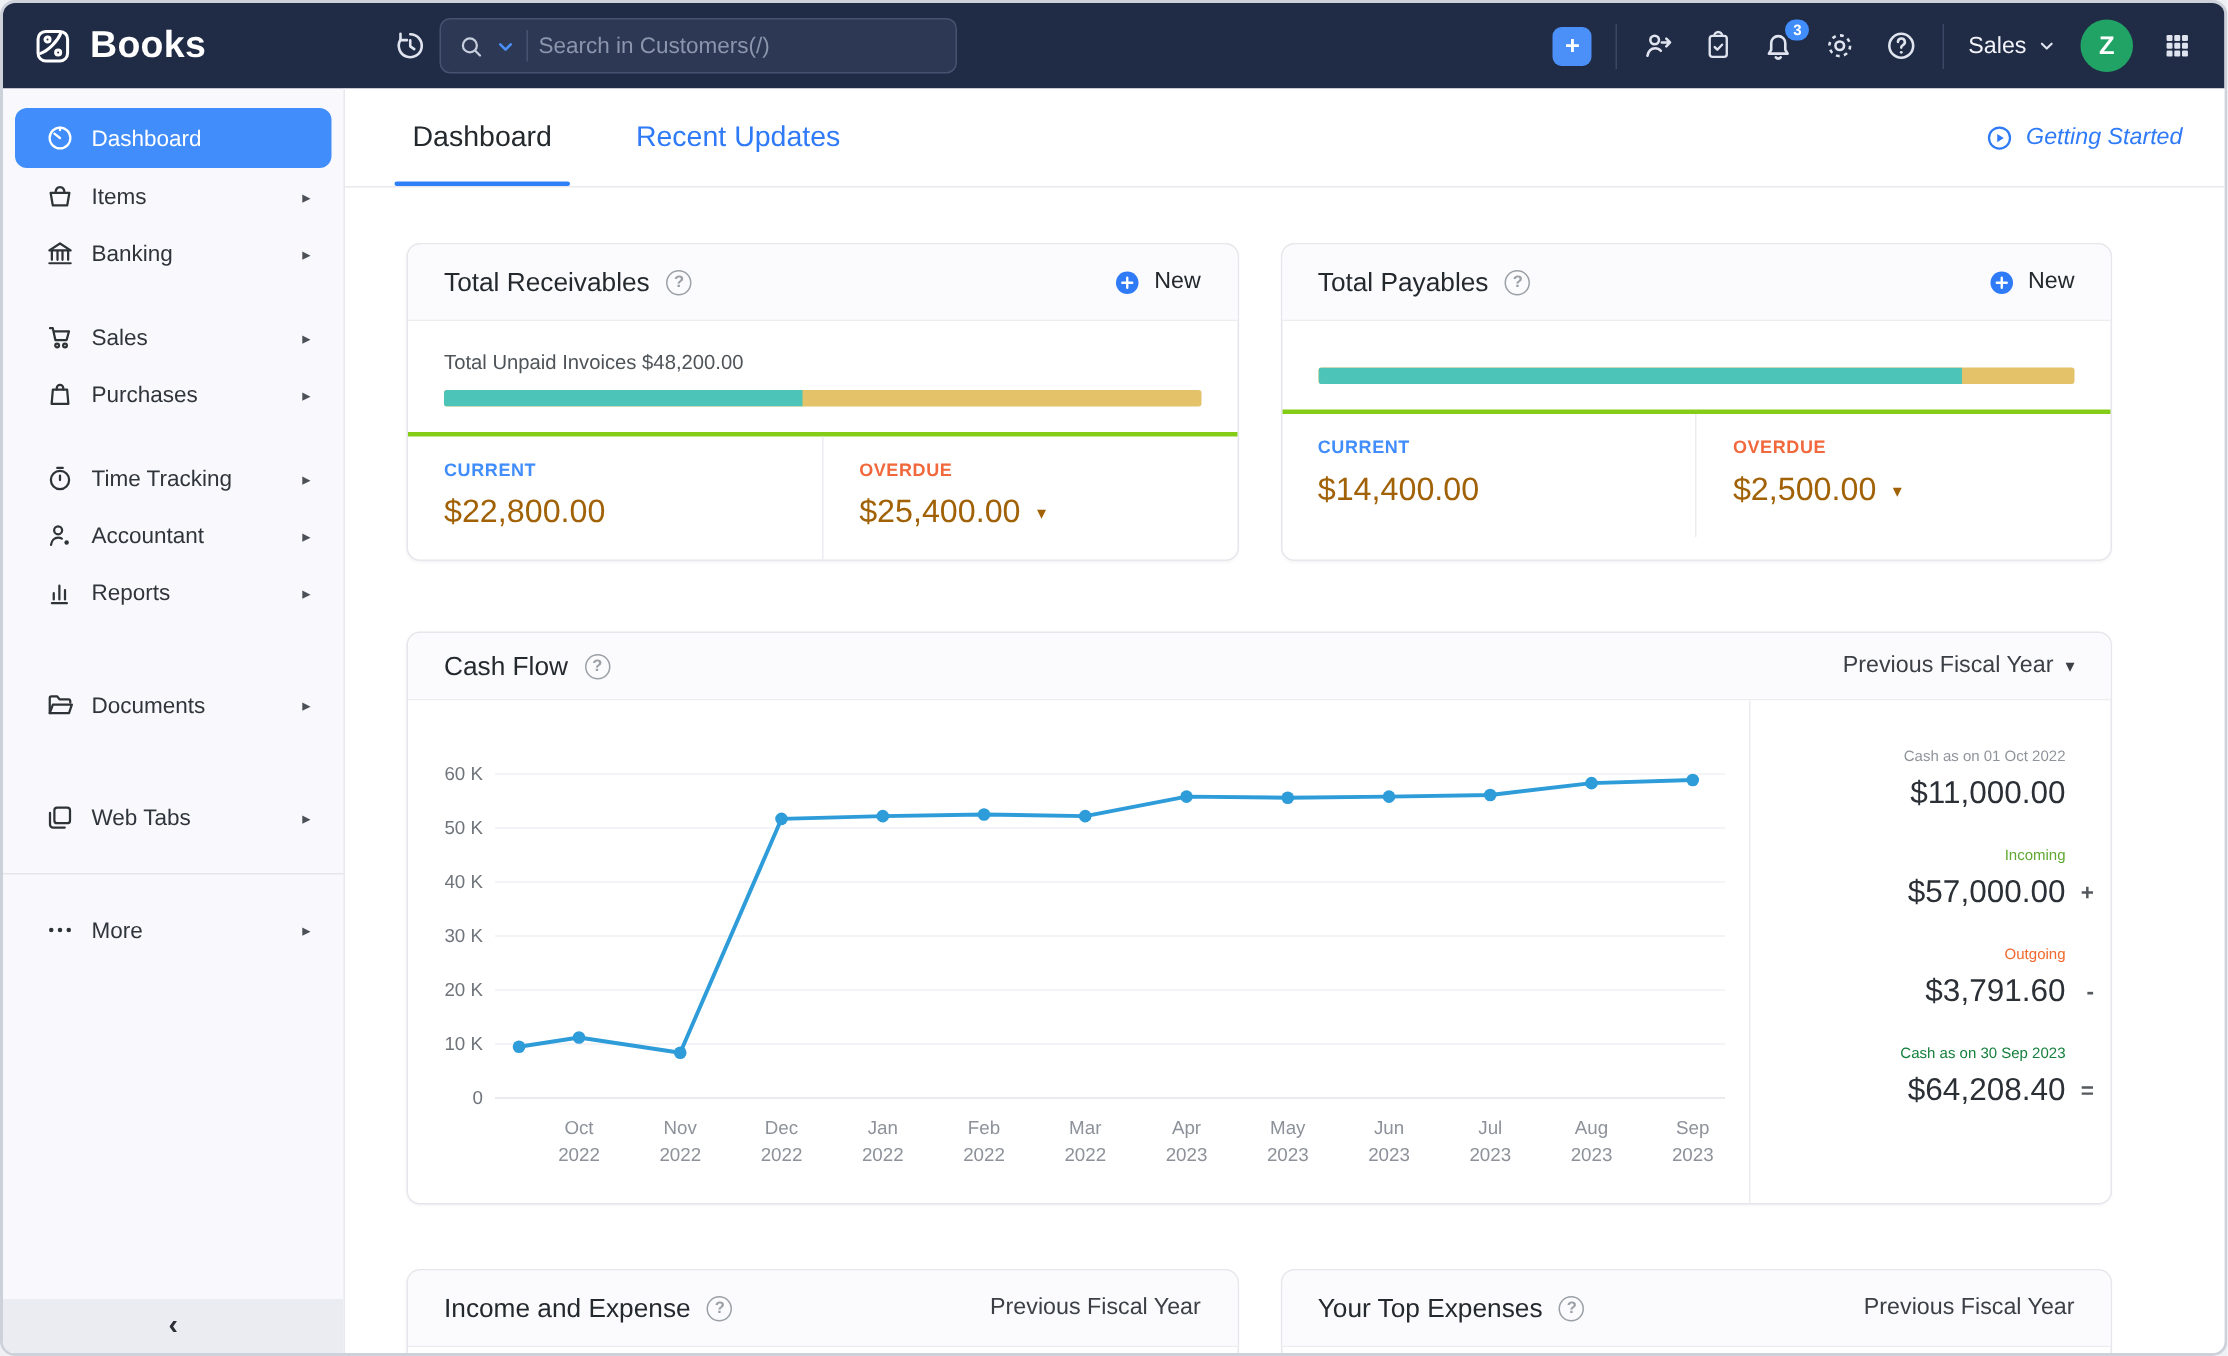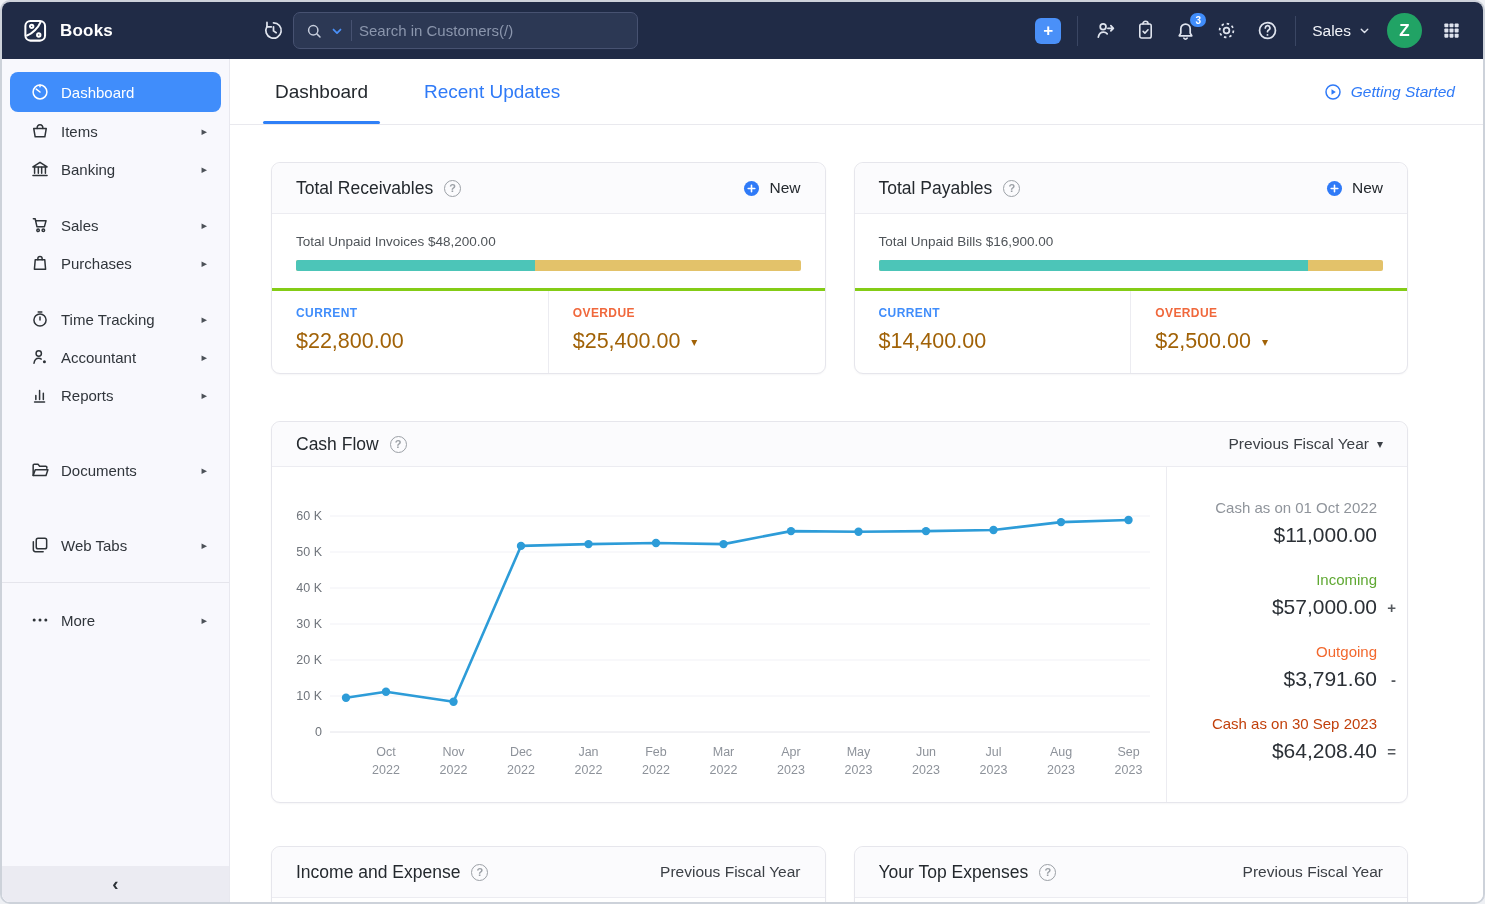--- a/index.html
+++ b/index.html
@@ -4,21 +4,21 @@
 <style>
   * { box-sizing: border-box; margin: 0; padding: 0; }
   body { background:#eef0f4; font-family:"Liberation Sans","DejaVu Sans",sans-serif; }
   .screen { width:1485px; height:904px; background:#fff; border:2px solid #cdd2da; border-radius:10px;
             overflow:hidden; display:flex; flex-direction:column; }
 
   
   .topbar { height:57px; background:#202b46; display:flex; align-items:center; color:#fff; flex-shrink:0; }
   .logo-area { width:228px; display:flex; align-items:center; gap:11px; padding-left:20px; flex-shrink:0; }
   .logo-area svg { color:#fff; }
-  .app-name { font-size:17px; font-weight:700; letter-spacing:.2px; }
+  .app-name { font-size:25px; font-weight:700; letter-spacing:.2px; }
   .icon-btn { background:none; border:none; color:#dfe4ee; display:flex; align-items:center; justify-content:center; cursor:pointer; position:relative; }
   .history-btn { margin-left:32px; margin-right:8px; }
   .searchbox { width:345px; height:37px; background:#2c3854; border:1px solid #475271; border-radius:7px;
                display:flex; align-items:center; padding:0 11px; gap:7px; }
   .sb-div { width:1px; height:21px; background:#475271; }
   .searchbox input { flex:1; background:transparent; border:none; outline:none; color:#dfe4ee; font-size:15px; font-family:inherit; }
   .searchbox input::placeholder { color:#8b96ad; }
   .top-spacer { flex:1; }
   .plus-btn { width:26px; height:26px; border-radius:6px; background:#4a90f8; color:#fff; font-size:17px; font-weight:700;
               display:flex; align-items:center; justify-content:center; border:none; cursor:pointer; }
@@ -83,25 +83,25 @@
   .stat-value .caret { font-size:12px; cursor:pointer; }
 
   .cashflow { margin-top:47px; }
   .cashflow .card-head { height:45px; }
   .cf-body { display:flex; }
   .cf-chart { flex:1; padding:10px 0 15px 0; }
   .cf-chart svg { display:block; }
   svg text { font-family:"Liberation Sans","DejaVu Sans",sans-serif; }
   .cf-summary { width:246px; border-left:1px solid #ececf1; padding-top:32px; }
   .cf-entry { position:relative; text-align:right; padding-right:30px; margin-bottom:24px; }
-  .cf-label { font-size:15px; }
+  .cf-label { font-size:10px; }
   .cf-value { font-size:21px; color:#2b3036; margin-top:7px; }
   .op { position:absolute; right:11px; bottom:3px; font-size:15px; font-weight:700; color:#55595e; }
   .c-grey { color:#8f949b; } .c-green { color:#5fa832; } .c-orange { color:#f2682e; }
-  .c-blue { color:#c2410c; cursor:pointer; }
+  .c-blue { color:#15803d; cursor:pointer; }
 
   .bottom-row { margin-top:43px; }
   .clipped-body { height:90px; }
 </style>
 </head>
 <body>
 
 <div class="screen">
 
   <div class="topbar">
@@ -405,21 +405,20 @@
               <span class="head-spacer"></span>
               <button class="new-btn">
                 <svg width="19" height="19" viewBox="0 0 24 24">
                     <circle cx="12" cy="12" r="9.5" fill="#2f7af7"></circle>
                     <path d="M12 7.8v8.4M7.8 12h8.4" stroke="#fff" stroke-width="2" stroke-linecap="round"></path>
                   </svg>
                 <span>New</span>
               </button>
             </div>
             <div class="bar-section">
-              <div class="bar-summary">Total Unpaid Bills $16,900.00</div>
               <div class="bar">
                 <div class="bar-teal" style="width: 85.2%;"></div>
               </div>
             </div>
             <div class="split">
               <div class="half">
                 <div class="stat-label cur">CURRENT</div>
                 <div class="stat-value">
                     <span>$14,400.00</span>
                   </div>

